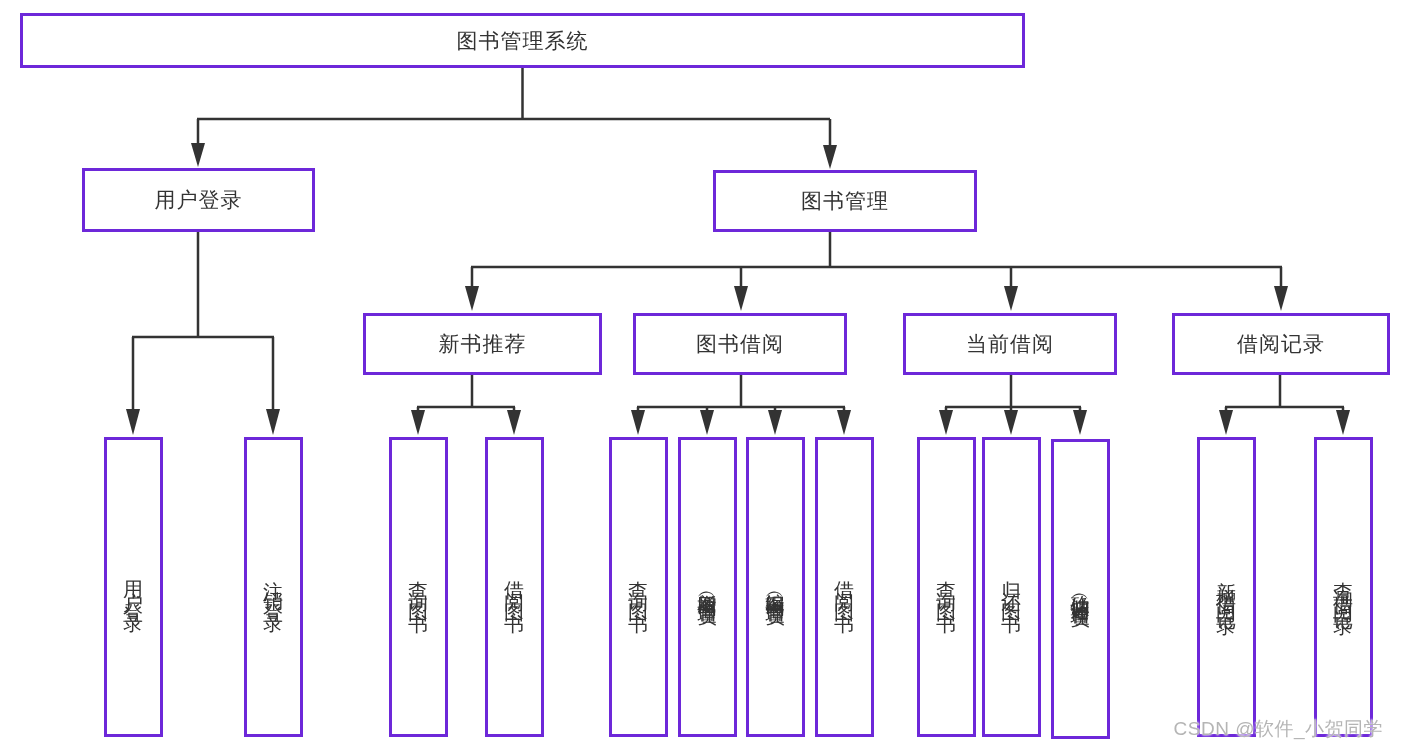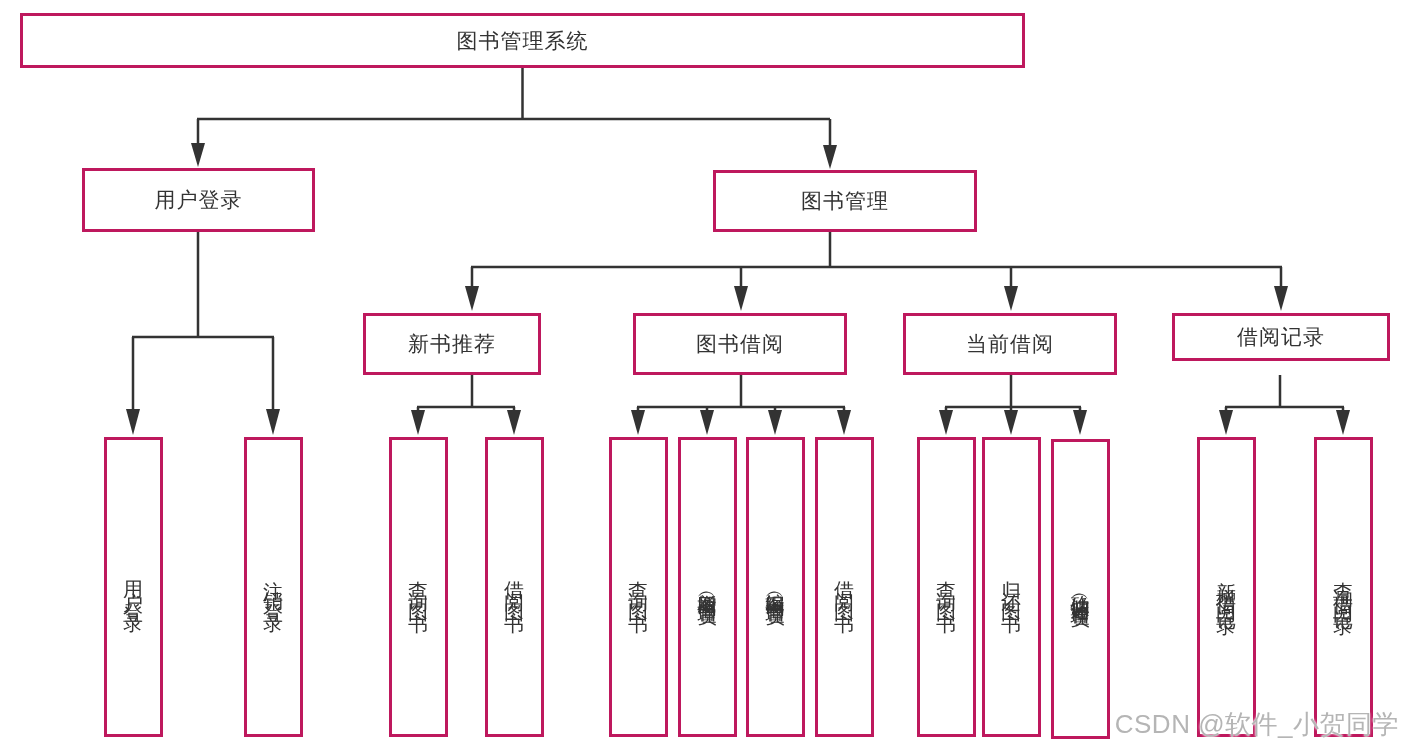--- a/index.html
+++ b/index.html
@@ -11,38 +11,38 @@
     color:#333333;
     overflow:hidden;
   }
   .connectors{position:absolute;left:0;top:0;width:1405px;height:747px;}
   .connectors path{stroke:#333333;stroke-width:2.5;fill:none;}
   .connectors polygon{fill:#333333;stroke:none;}
   .node{
     position:absolute;
     box-sizing:border-box;
     background:#ffffff;
-    border:3px solid #be185d;
+    border:3px solid #6d28d9;
     display:flex;align-items:center;justify-content:center;
     text-align:center;
     z-index:2;
   }
   .h-node{font-size:21px;letter-spacing:1px;}
   .v-node{
     writing-mode:vertical-rl;
     font-size:20px;
     line-height:1;
   }
   .ls-wide{letter-spacing:11px;}
   .ls-mid{letter-spacing:7px;}
   .ls-tight{letter-spacing:2px;font-size:19px;}
   .watermark{
     position:absolute;
-    right:6px;bottom:5px;
-    font-size:26px;
+    right:22px;bottom:5px;
+    font-size:19px;
     color:#b5b5b5;
     letter-spacing:0.5px;
     text-shadow:0 0 3px #ffffff, 0 0 2px #ffffff;
     z-index:5;
     white-space:nowrap;
   }
 </style>
 </head>
 <body>
 
@@ -96,24 +96,24 @@
       <polygon points="1219,410 1233,410 1226,435"></polygon>
       <polygon points="1336,410 1350,410 1343,435"></polygon>
     </g>
   </svg>
 
   <div class="node h-node" style="left:20px;top:13px;width:1005px;height:55px;">图书管理系统</div>
 
   <div class="node h-node" style="left:82px;top:168px;width:233px;height:64px;">用户登录</div>
   <div class="node h-node" style="left:713px;top:170px;width:264px;height:62px;">图书管理</div>
 
-  <div class="node h-node" style="left:363px;top:313px;width:178px;height:62px;">新书推荐</div>
+  <div class="node h-node" style="left:363px;top:313px;width:239px;height:62px;">新书推荐</div>
   <div class="node h-node" style="left:903px;top:313px;width:214px;height:62px;">当前借阅</div>
   <div class="node h-node" style="left:633px;top:313px;width:214px;height:62px;">图书借阅</div>
-  <div class="node h-node" style="left:1172px;top:313px;width:218px;height:48px;">借阅记录</div>
+  <div class="node h-node" style="left:1172px;top:313px;width:218px;height:62px;">借阅记录</div>
 
   <div class="node v-node ls-wide" style="left:104px;top:437px;width:59px;height:300px;">用户登录</div>
   <div class="node v-node ls-wide" style="left:244px;top:437px;width:59px;height:300px;">注销登录</div>
 
   <div class="node v-node ls-wide" style="left:389px;top:437px;width:59px;height:300px;">查询图书</div>
   <div class="node v-node ls-wide" style="left:485px;top:437px;width:59px;height:300px;">借阅图书</div>
 
   <div class="node v-node ls-wide" style="left:609px;top:437px;width:59px;height:300px;">查询图书</div>
   <div class="node v-node ls-tight" style="left:678px;top:437px;width:59px;height:300px;">新增图书（管理员）</div>
   <div class="node v-node ls-tight" style="left:746px;top:437px;width:59px;height:300px;">编辑图书（管理员）</div>

